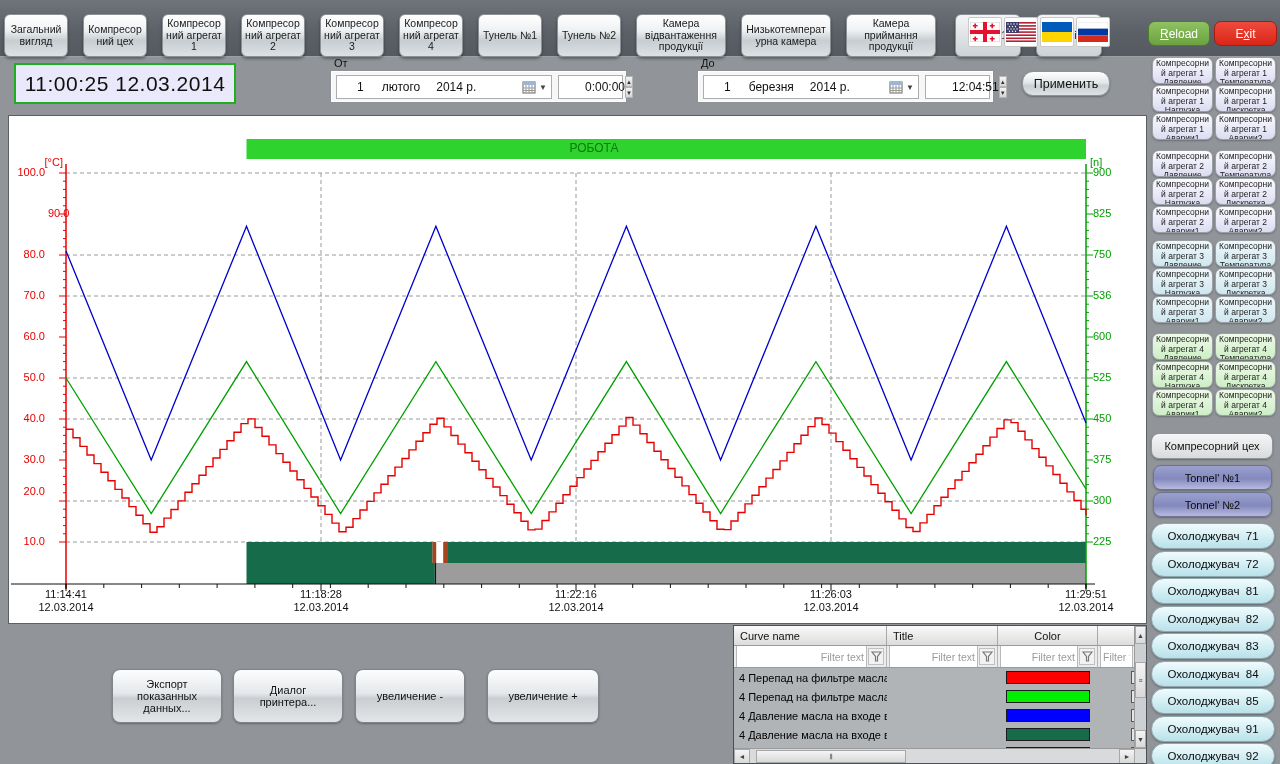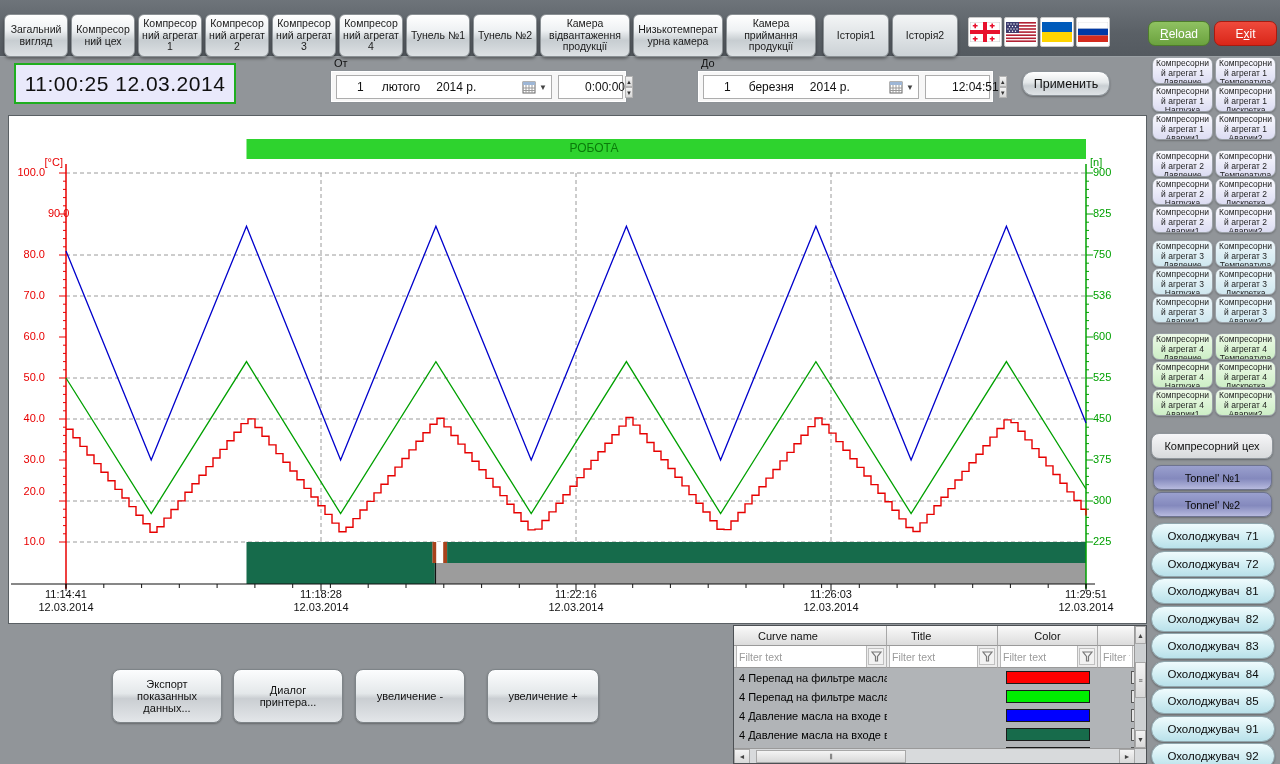--- a/index.html
+++ b/index.html
@@ -3,21 +3,21 @@
 <meta charset="utf-8">
 <style>
   html,body{margin:0;padding:0;background:#6f7478;}
   *{box-sizing:border-box;font-family:"Liberation Sans","DejaVu Sans",sans-serif;}
   .screen{position:relative;width:1280px;height:764px;background:#919599;overflow:hidden;}
 
   
   .toolbar{position:absolute;left:0;top:0;width:1280px;height:57px;
     background:linear-gradient(180deg,#6e747a 0%,#5a6066 60%,#545a60 100%);
     border-bottom:1px solid #9aa0a4;}
-  .tabs{position:absolute;left:4px;top:14px;display:flex;gap:3px;}
+  .tabs{position:absolute;left:4px;top:14px;display:flex;gap:15px;}
   .tab{width:64px;height:43px;border:1px solid #8a9094;border-radius:6px;
     background:linear-gradient(180deg,#ffffff 0%,#eef1f3 38%,#c7cdd1 62%,#dde1e4 100%);
     box-shadow:0 2px 3px rgba(0,0,0,.35);
     display:flex;align-items:center;justify-content:center;text-align:center;
     font-size:10.5px;line-height:11.5px;color:#1a1a1a;padding:1px 3px;
     overflow:hidden;overflow-wrap:anywhere;cursor:default;}
   .tab.wide{width:90px;}
   .tab.history{width:66px;background:linear-gradient(180deg,#f3f5f6,#ccd2d6);}
   .flags{position:absolute;left:968px;top:17px;display:flex;gap:2px;}
   .flagcard{width:34px;height:30px;background:#fff;border:1px solid #c8c8c8;border-radius:2px;
@@ -74,27 +74,27 @@
     box-shadow:0 1px 2px rgba(0,0,0,.3);
     font-size:11px;color:#111;display:flex;align-items:center;justify-content:center;
     text-align:center;padding:3px 8px;}
 
   
   .ctable{position:absolute;left:733px;top:625px;width:414px;height:139px;background:#b1b4b7;
     border:1px solid #4c5054;overflow:hidden;}
   .ct-head{position:absolute;left:0;top:0;width:402px;height:20px;display:flex;}
   .ct-hcell{height:20px;background:linear-gradient(#fafafa,#dcdcdc);border-right:1px solid #a8a8a8;
     border-bottom:1px solid #9a9a9a;font-size:11px;color:#111;display:flex;align-items:center;
-    padding-left:24px;overflow:hidden;white-space:nowrap;}
+    padding-left:6px;overflow:hidden;white-space:nowrap;}
   .ct-hcell.center{justify-content:center;padding-left:0;}
   .ct-filter{position:absolute;left:0;top:20px;width:402px;height:22px;display:flex;background:#ececec;}
   .ct-fcell{height:22px;border-right:1px solid #b5b5b5;border-bottom:1px solid #9a9a9a;
     display:flex;align-items:center;padding:2px;overflow:hidden;}
   .ct-fcell input{flex:1;min-width:10px;height:24px;border:1px solid #b9b9b9;font-size:10.5px;
-    color:#333;text-align:left;background:#fff;}
+    color:#333;text-align:right;background:#fff;}
   .ct-fcell input::placeholder{color:#9b9b9b;}
   .funnel{width:16px;height:17px;border:1px solid #c0c0c0;background:#f2f2f2;margin-left:1px;
     display:flex;align-items:center;justify-content:center;flex:none;}
   .ct-body{position:absolute;left:0;top:42px;width:402px;}
   .ct-row{height:19px;display:flex;align-items:center;}
   .ct-name{width:153px;font-size:11px;color:#000;padding-left:5px;overflow:hidden;white-space:nowrap;flex:none;}
   .ct-title{width:111px;flex:none;}
   .ct-color{width:100px;flex:none;display:flex;justify-content:center;}
   .ct-swatch{width:84px;height:13px;border:1px solid #1a1a1a;}
   .ct-cb{width:38px;flex:none;position:relative;height:19px;overflow:hidden;}

